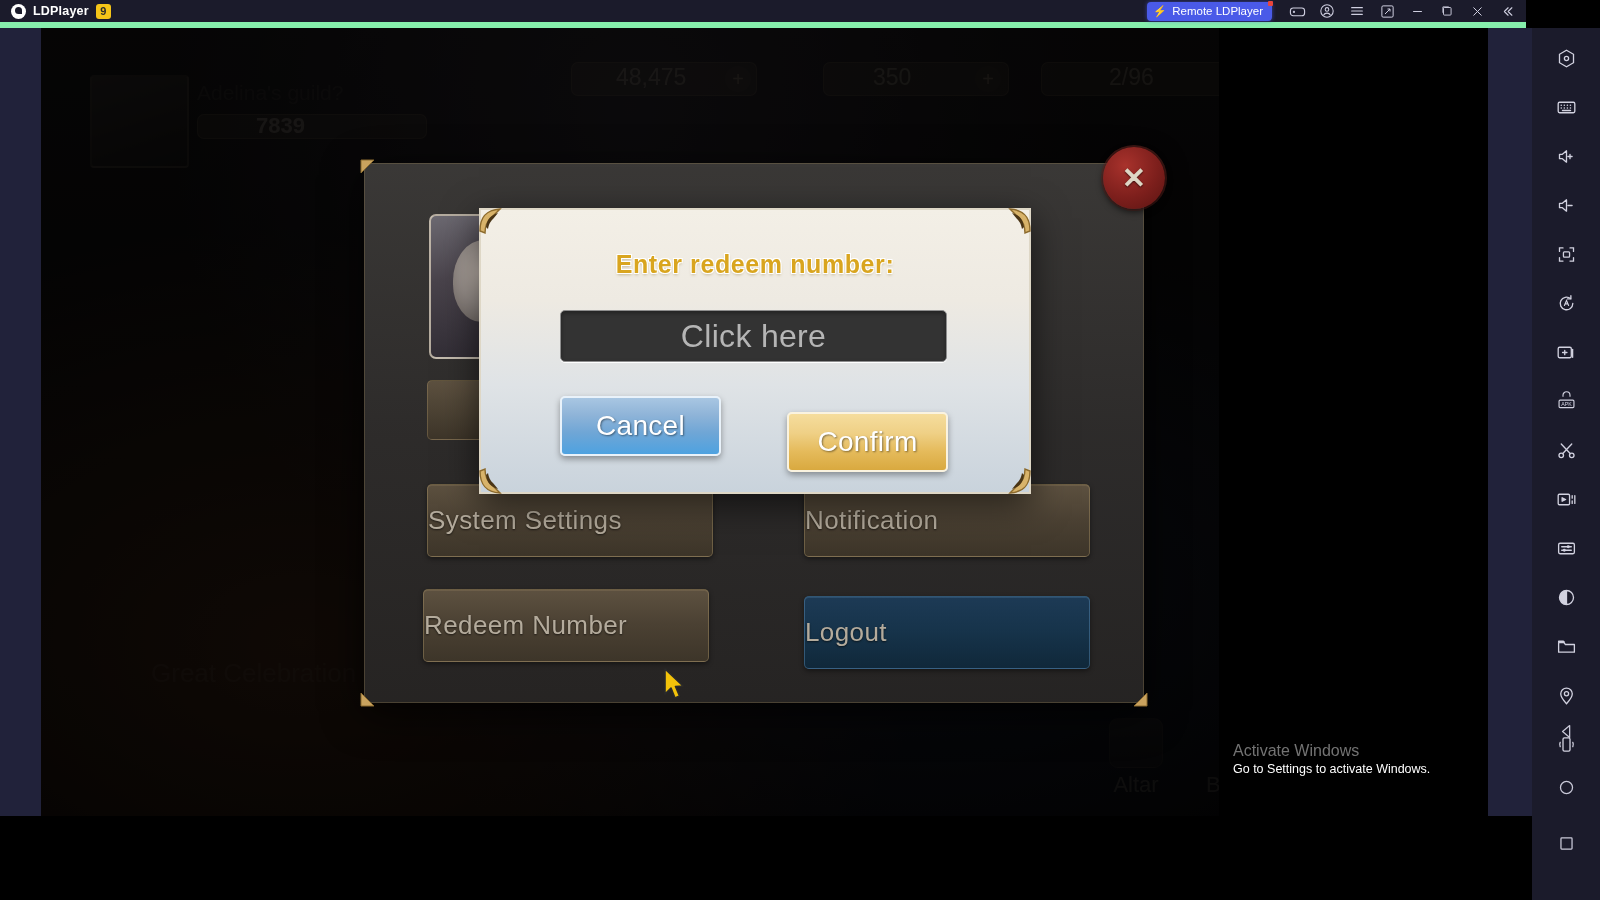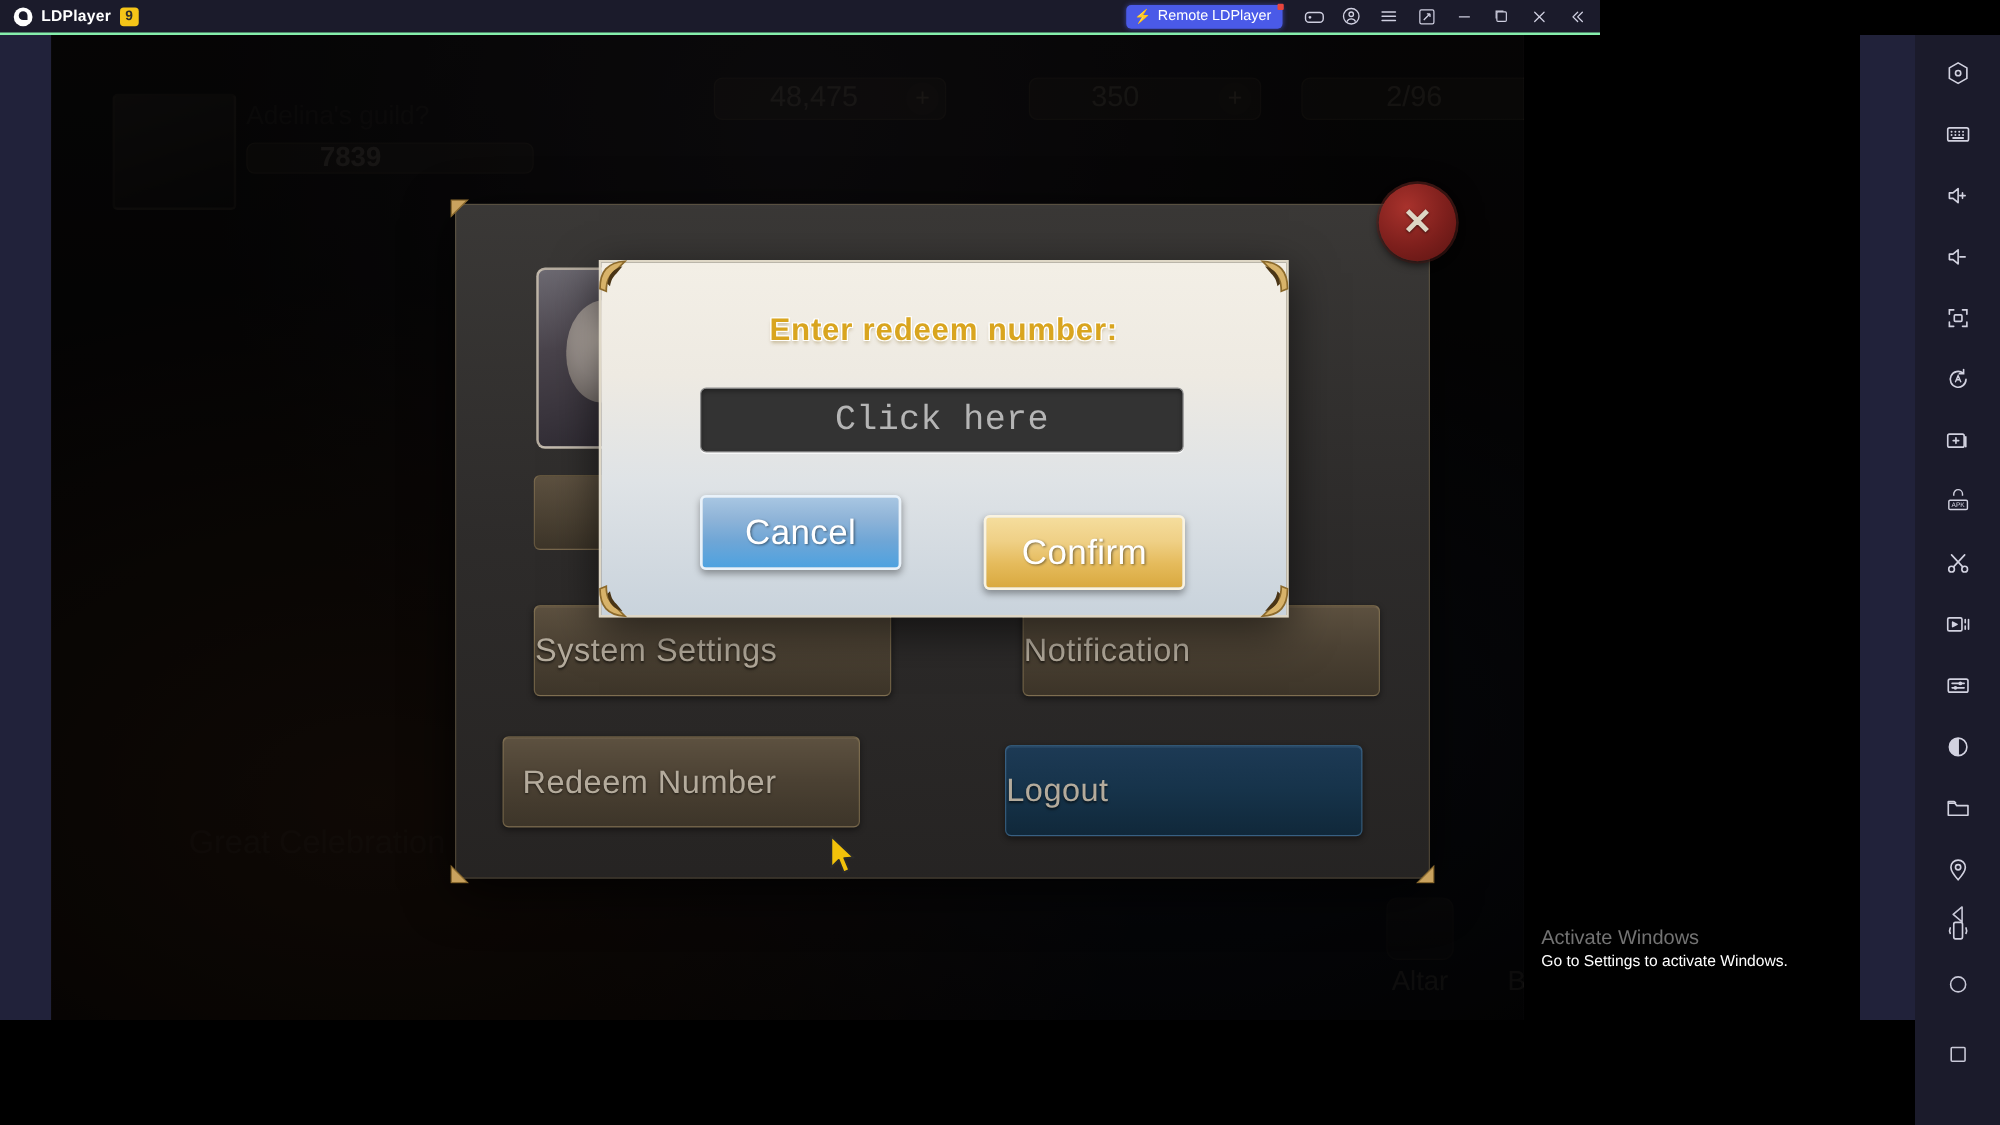--- a/index.html
+++ b/index.html
@@ -1,23 +1,23 @@
 <!DOCTYPE html>
 <html><head>
 <meta charset="utf-8">
 <style>
   * { margin:0; padding:0; box-sizing:border-box; }
   html,body { width:1600px; height:900px; overflow:hidden; background:#000;
               font-family:"Liberation Sans", sans-serif; }
 
   
   #titlebar{
-    position:absolute; left:0; top:0; width:1280px; height:28px;
+    position:absolute; left:0; top:0; width:1526px; height:28px;
     background:#1b1b2b; display:flex; align-items:center;
-    border-bottom:2px solid #86efac; z-index:60;
+    border-bottom:6px solid #86efac; z-index:60;
   }
   #brand{ display:flex; align-items:center; gap:7px; padding-left:11px; }
   #brand .logo{
     width:15px;height:15px;border-radius:50%;
     background:#fff; position:relative; flex:none;
   }
   #brand .logo::after{
     content:""; position:absolute; left:4px; top:3px; width:7px; height:7px;
     border-radius:50% 50% 0 50%; background:#1b1b2b;
   }
@@ -144,22 +144,22 @@
     background:linear-gradient(180deg,#5d5140 0%,#4b4133 48%,#3d3529 100%);
     border:1px solid rgba(185,160,110,.38);
     box-shadow:0 2px 5px rgba(0,0,0,.45) , 0 1px 0 rgba(200,175,125,.15) inset;
   }
   .blue-btn{
     background:linear-gradient(180deg,#1d3a55 0%,#16334a 50%,#10283a 100%);
     border:1px solid rgba(95,150,195,.42);
     box-shadow:0 2px 5px rgba(0,0,0,.45), 0 1px 0 rgba(120,180,225,.18) inset;
   }
   #b-sys{ left:427px; top:484px; }
-  #b-noti{ left:804px; top:484px;margin-left:14px; }
-  #b-redeem{ left:402px; top:589px;padding-left:15px; }
+  #b-noti{ left:804px; top:484px; }
+  #b-redeem{ left:423px; top:589px; }
   #b-logout{ left:804px; top:596px; }
 
   .hidden-btn{
     position:absolute; left:427px; top:380px; width:286px; height:60px;
     border-radius:5px;
     background:linear-gradient(180deg,#5d5140,#3d3529);
     border:1px solid rgba(185,160,110,.3);
     color:#b0a696; font-size:24px; display:flex; align-items:center;
     justify-content:center; overflow:hidden;
   }
@@ -187,21 +187,21 @@
                  0 2px 3px rgba(120,90,10,.35);
   }
   #redeem-input{
     position:absolute; left:79px; top:100px; width:387px; height:52px;
     background:#333333; border-radius:5px;
     border:1px solid #8e8e8e;
     box-shadow:0 2px 4px rgba(0,0,0,.35) inset, 0 1px 0 #fff;
     display:flex; align-items:center; justify-content:center;
     cursor:text;
   }
-  #redeem-input .ph{ color:#b5b5b5; font-size:28px; letter-spacing:.3px;font-family:Liberation Mono, monospace; }
+  #redeem-input .ph{ color:#b5b5b5; font-size:32px; letter-spacing:.3px; }
 
   .dlg-btn{
     position:absolute; top:186px; width:161px; height:60px; border-radius:5px;
     display:flex; align-items:center; justify-content:center;
     font-size:28px; letter-spacing:.3px; cursor:pointer; user-select:none;
     color:#fff; text-shadow:1px 1px 2px rgba(0,0,0,.45);
   }
   #btn-cancel{
     left:79px;
     background:linear-gradient(180deg,#a8c6e2 0%, #8fb4d8 30%, #6fa6d6 62%, #4ea2e0 100%);

